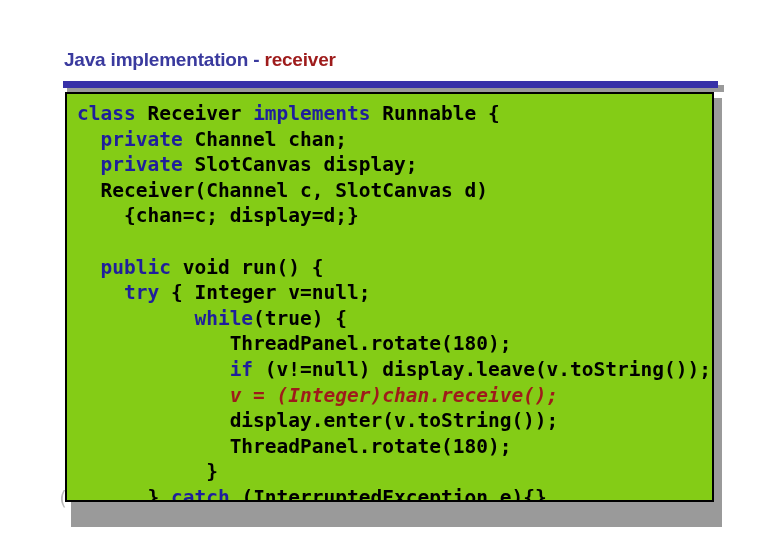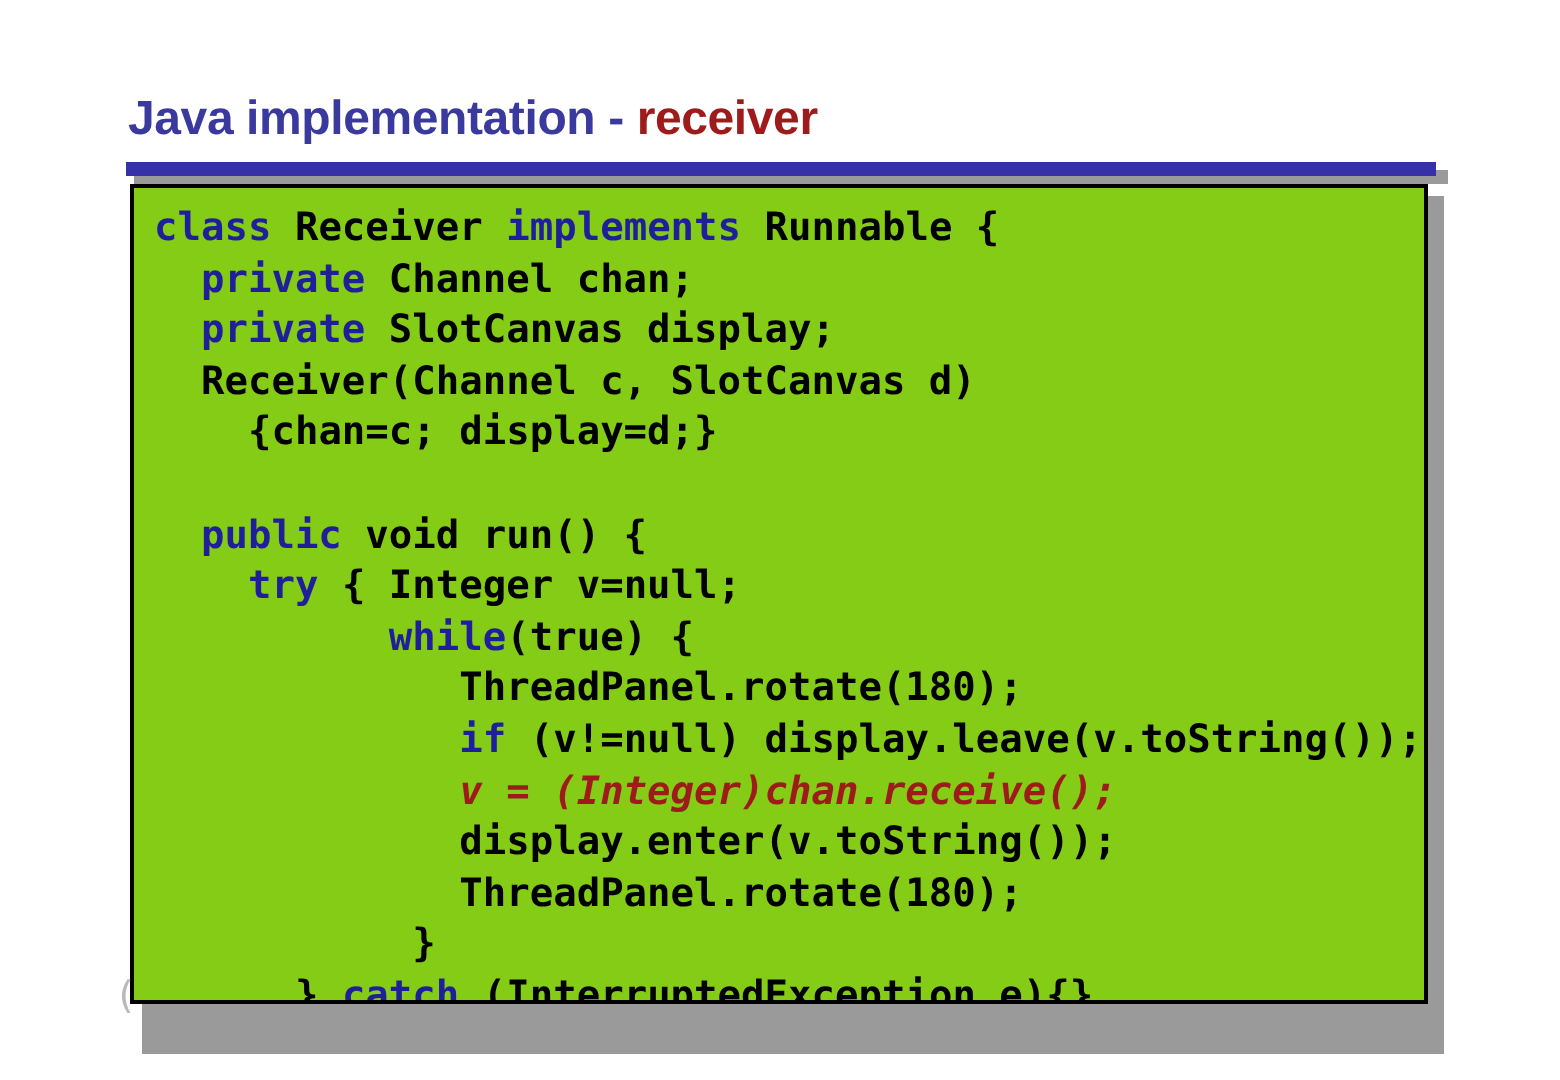--- a/index.html
+++ b/index.html
@@ -13,21 +13,21 @@
     position: relative;
     overflow: hidden;
     font-family: "Liberation Sans", sans-serif;
   }
 
   
   #slide-title {
     position: absolute;
     left: 64px;
     top: 47px;
-    font-size: 24px;
+    font-size: 19px;
     font-weight: bold;
     letter-spacing: -0.2px;
     white-space: nowrap;
     line-height: 26px;
   }
   .title-main { color: #3a3a9e; }
   .title-accent { color: #9e1b1b; }
 
   
   #title-rule-wrap {

